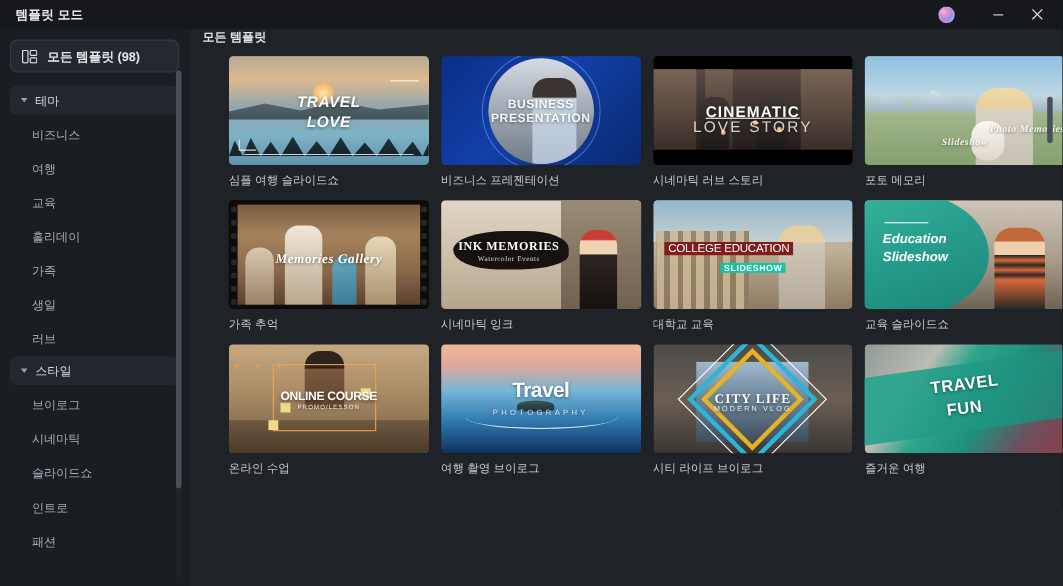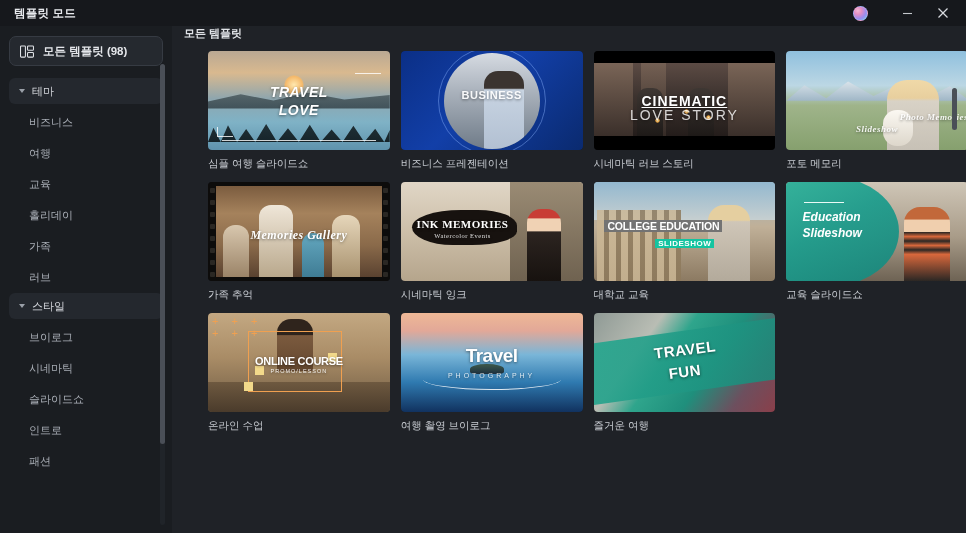--- a/index.html
+++ b/index.html
@@ -387,20 +387,21 @@
 
         <div class="group-header">
           <span class="caret"></span>
           <span class="group-label">테마</span>
         </div>
         <div class="sb-item">비즈니스</div>
         <div class="sb-item">여행</div>
         <div class="sb-item">교육</div>
         <div class="sb-item">홀리데이</div>
         <div class="sb-item">가족</div>
+        <div class="sb-item">생일</div>
         <div class="sb-item">러브</div>
 
         <div class="group-header">
           <span class="caret"></span>
           <span class="group-label">스타일</span>
         </div>
         <div class="sb-item">브이로그</div>
         <div class="sb-item">시네마틱</div>
         <div class="sb-item">슬라이드쇼</div>
         <div class="sb-item">인트로</div>
@@ -437,20 +438,21 @@
 
           <div class="card">
             <div class="thumb">
               <div class="tb art2">
                 <div class="ring"></div>
                 <div class="circ">
                     <div class="person"></div>
                   </div>
               </div>
               <div class="tb-txt" style="top:38%;font-size:11px;opacity:.92;">BUSINESS</div>
+              <div class="tb-txt" style="top:52%;font-size:11px;opacity:.92;">PRESENTATION</div>
             </div>
             <div class="card-label">비즈니스 프레젠테이션</div>
           </div>
 
           <div class="card">
             <div class="thumb">
               <div class="tb art3">
                 <div class="band">
                   <div class="bldg" style="left:0;width:22%;"></div>
                   <div class="bldg" style="left:26%;width:14%;opacity:.8;"></div>
@@ -525,21 +527,21 @@
             <div class="card-label">시네마틱 잉크</div>
           </div>
 
           <div class="card">
             <div class="thumb">
               <div class="tb art7">
                 <div class="sky"></div>
                   <div class="cols"></div>
                   <div class="student"></div>
               </div>
-              <div style="position:absolute;left:6%;top:38%;background:#737373;color:#fff;font-weight:bold;font-size:10.5px;padding:0 3px;letter-spacing:-.2px;">COLLEGE EDUCATION</div>
+              <div style="position:absolute;left:6%;top:38%;background:#7f1d1d;color:#fff;font-weight:normal;font-size:10.5px;padding:0 3px;letter-spacing:-.2px;">COLLEGE EDUCATION</div>
               <div style="position:absolute;left:34%;top:58%;background:#14c4a0;color:#fff;font-weight:bold;font-size:8px;padding:0 3px;letter-spacing:.5px;">SLIDESHOW</div>
             </div>
             <div class="card-label">대학교 교육</div>
           </div>
 
           <div class="card">
             <div class="thumb">
               <div class="tb art8">
                 <div class="boy"></div>
                   <div class="blob"></div>
@@ -574,20 +576,33 @@
               <div class="tb art10">
                 <div class="isl"></div>
                   <div class="curve"></div>
               </div>
               <div class="tb-txt" style="top:32%;font-size:19px;letter-spacing:-.5px;">Travel</div>
               <div class="tb-txt" style="top:60%;font-size:7px;letter-spacing:3px;font-weight:normal;opacity:.8;">PHOTOGRAPHY</div>
             </div>
             <div class="card-label">여행 촬영 브이로그</div>
           </div>
 
+          <div class="card">
+            <div class="thumb">
+              <div class="tb art11">
+                <div class="city"></div>
+                <div class="d d1"></div>
+                  <div class="d d2"></div>
+                  <div class="d d3"></div>
+              </div>
+              <div class="tb-txt" style="top:42%;font-size:12px;font-family:'Liberation Serif',serif;letter-spacing:1px;">CITY LIFE</div>
+              <div class="tb-txt" style="top:57%;font-size:6.5px;letter-spacing:2px;font-weight:normal;opacity:.85;">MODERN VLOG</div>
+            </div>
+            <div class="card-label">시티 라이프 브이로그</div>
+          </div>
 
           <div class="card">
             <div class="thumb">
               <div class="tb art12">
                 <div class="band"></div>
               </div>
               <div class="tb-txt" style="top:28%;font-size:15px;transform:rotate(-7deg);">TRAVEL</div>
               <div class="tb-txt" style="top:50%;font-size:15px;transform:rotate(-7deg);">FUN</div>
             </div>
             <div class="card-label">즐거운 여행</div>

